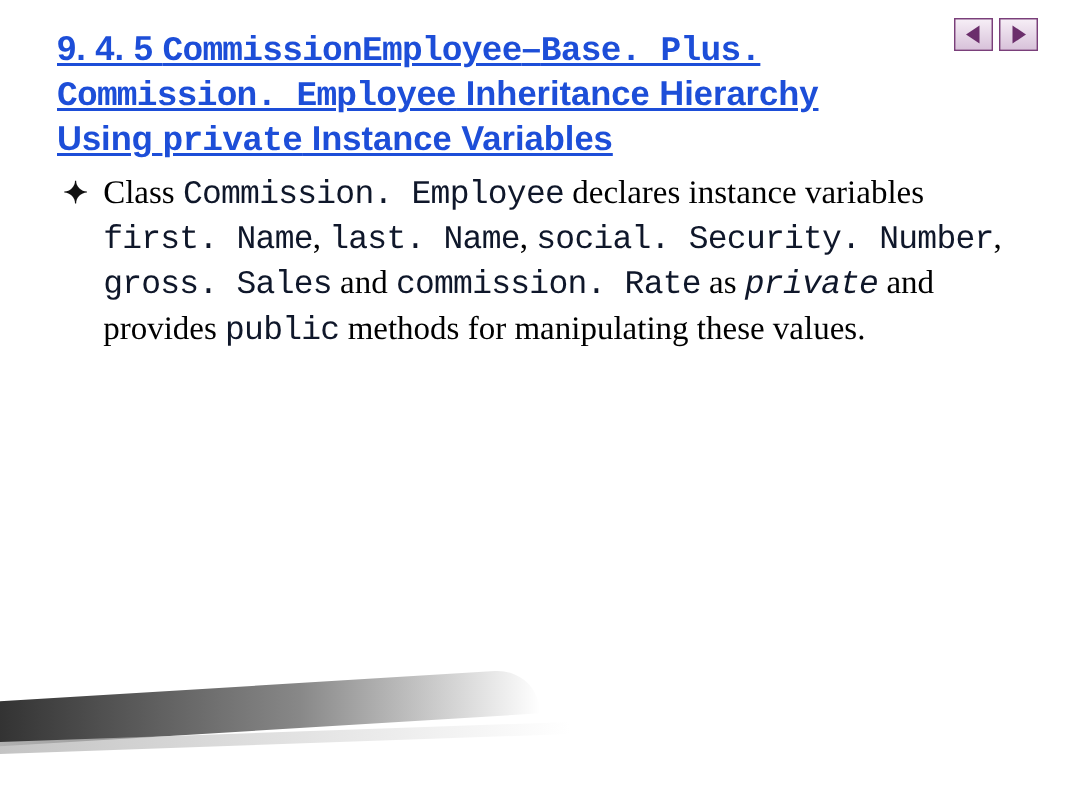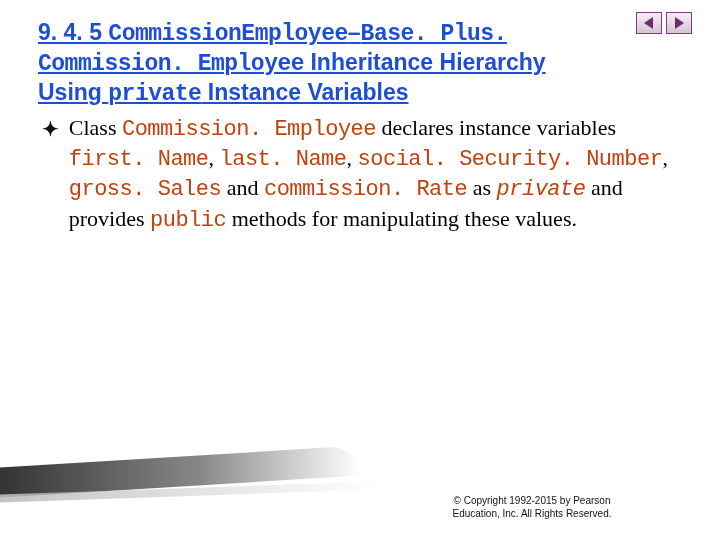--- a/index.html
+++ b/index.html
@@ -74,21 +74,21 @@
   }
   .bullet-text {
     font-size: 22px;
     line-height: 1.28;
     color: #000;
   }
   .bullet-text .mono {
     font-family: "Courier New", Courier, monospace;
     font-size: 22px;
     letter-spacing: -0.5px;
-    color: #c2410c;
+    color: #0f172a;
   }
   .bullet-text .kw-private {
     font-style: italic;
   }
 
   .wedge {
     position: absolute;
     left: 0;
     bottom: 40px;
     width: 360px;
@@ -155,18 +155,14 @@
 
   <div class="bullet">
     <div class="bullet-mark">✦</div>
     <div class="bullet-text">
       <span>Class </span><span class="mono">Commission. Employee</span><span> declares instance variables </span><span class="mono">first. Name</span><span>, </span><span class="mono">last. Name</span><span>, </span><span class="mono">social. Security. Number</span><span>, </span><span class="mono">gross. Sales</span><span> and </span><span class="mono">commission. Rate</span><span> as </span><span class="mono kw-private">private</span><span> and provides </span><span class="mono">public</span><span> methods for manipulating these values.</span>
     </div>
   </div>
 
   <div class="wedge"></div>
 
-  <div class="copyright">
-    <div>© Copyright 1992-2015 by Pearson</div>
-    <div>Education, Inc. All Rights Reserved.</div>
-  </div>
 
 </div>
 
 </body></html>

